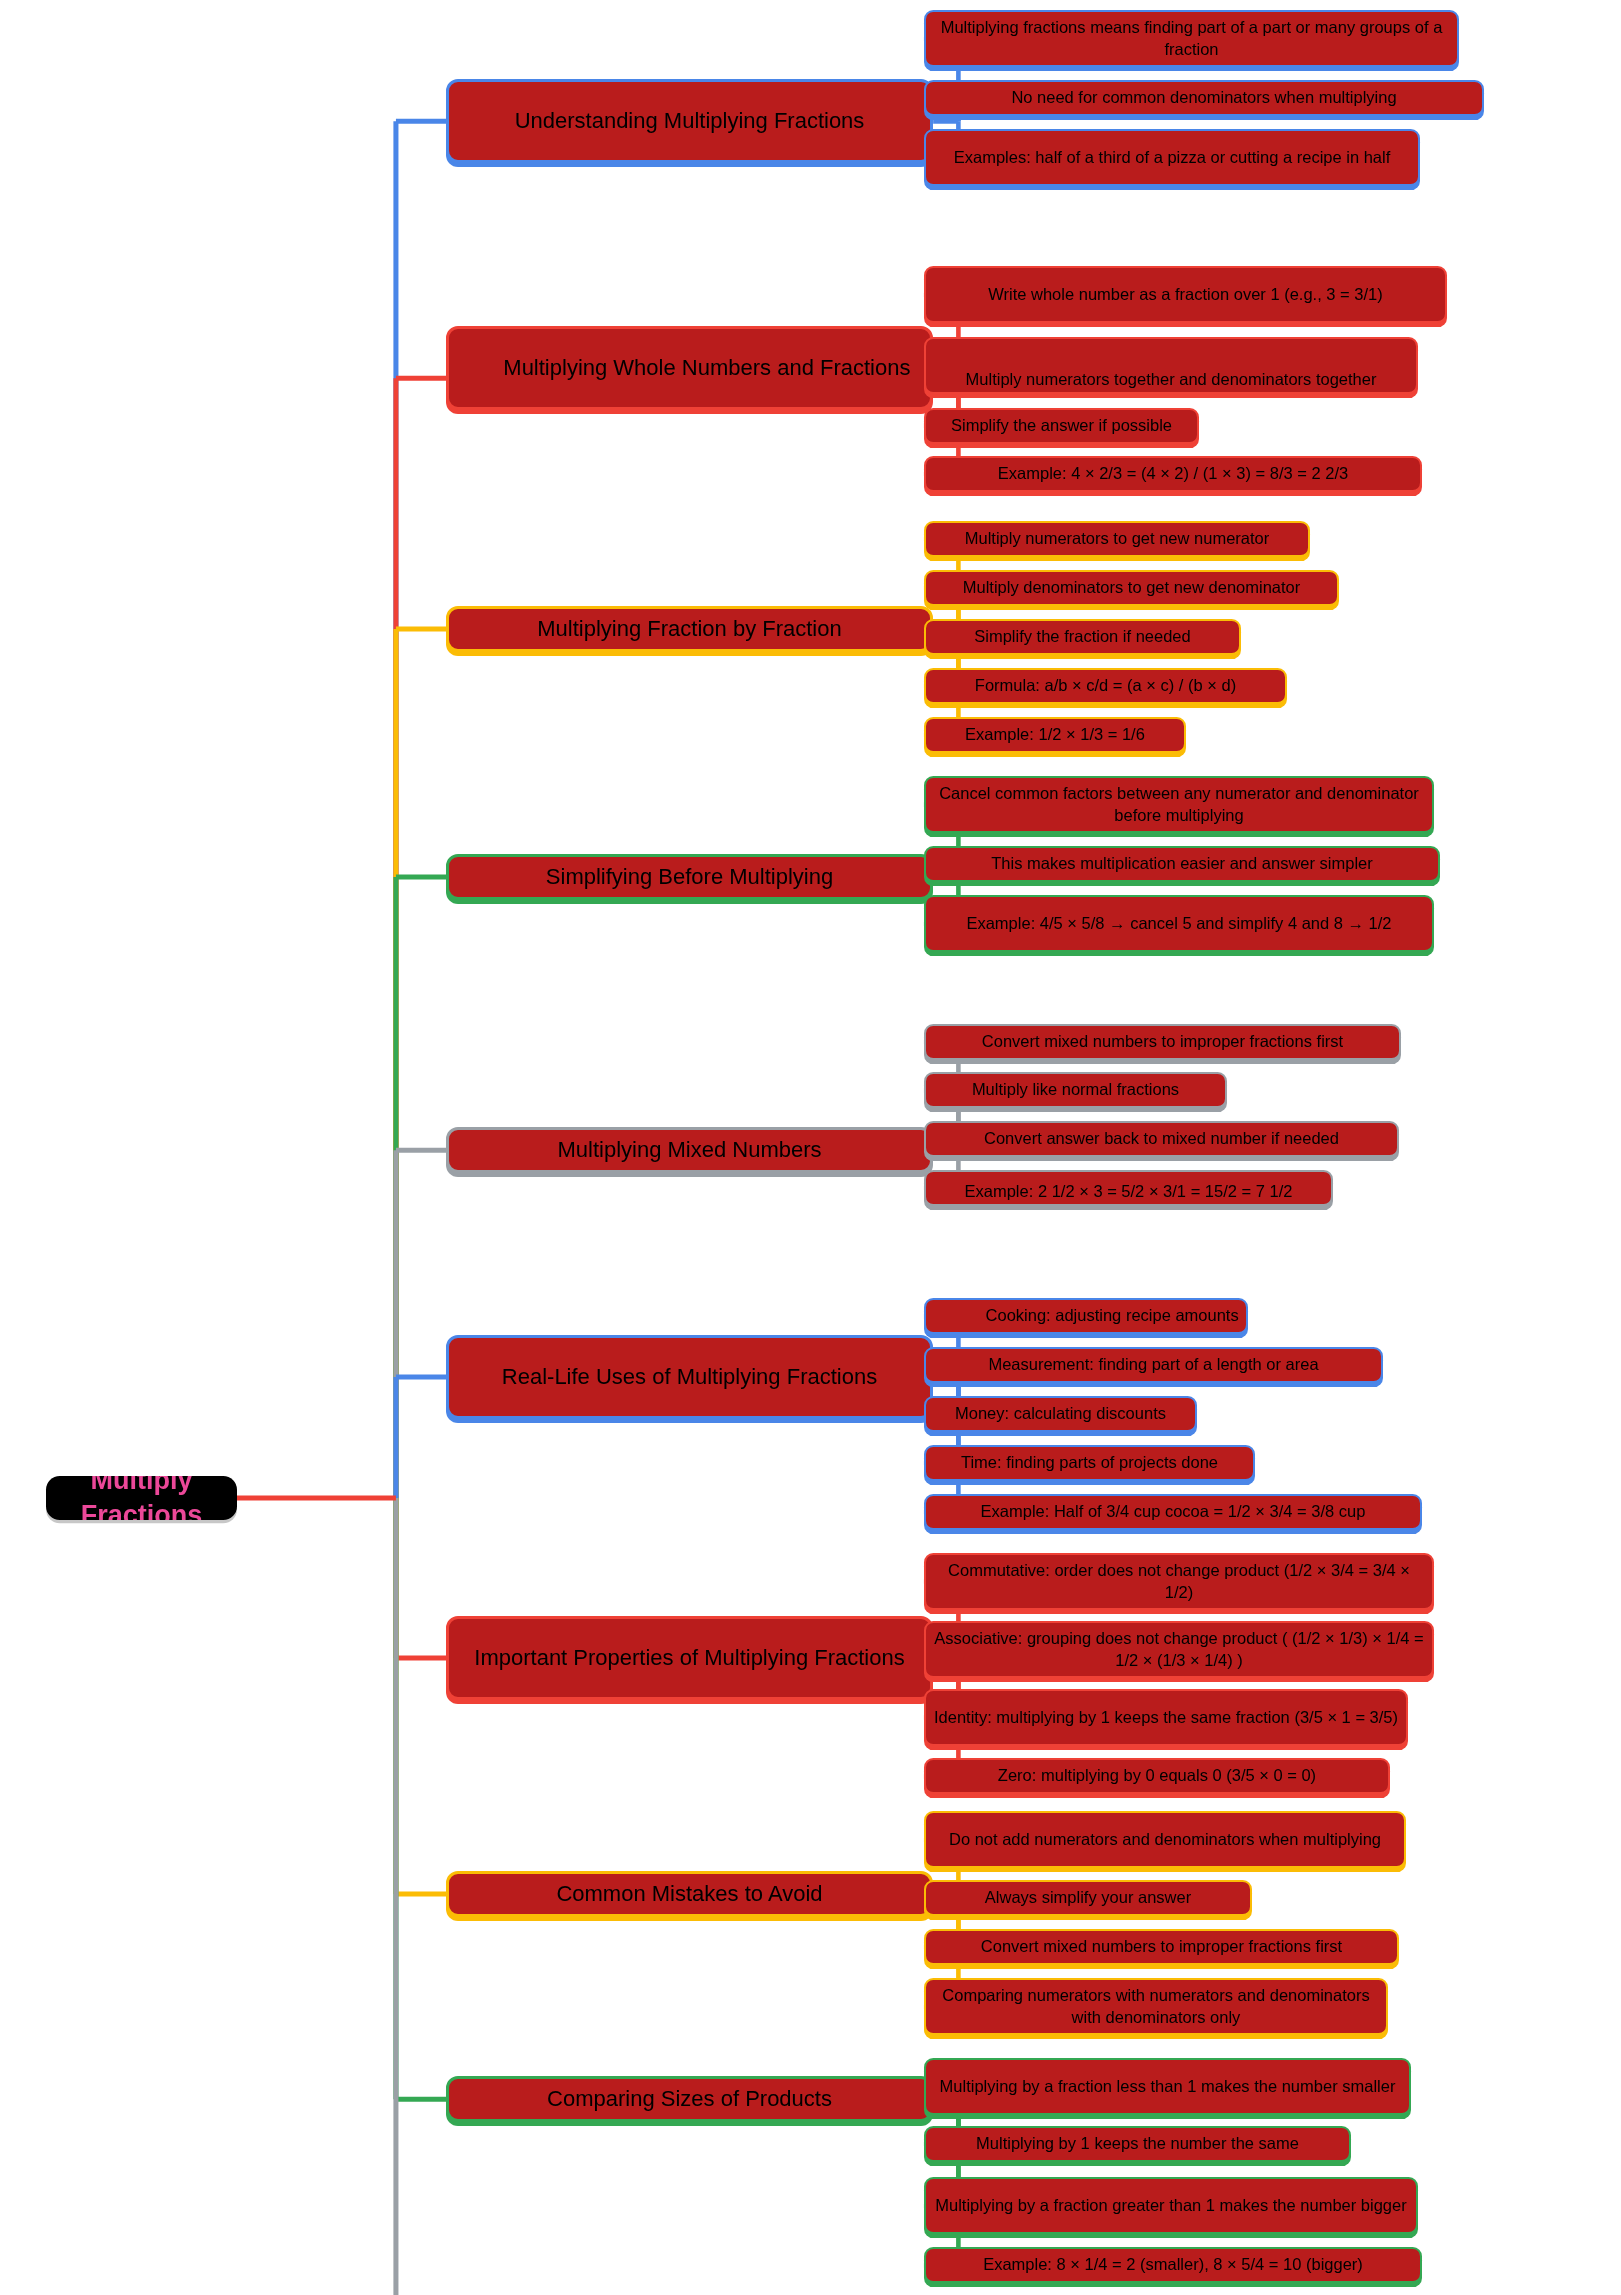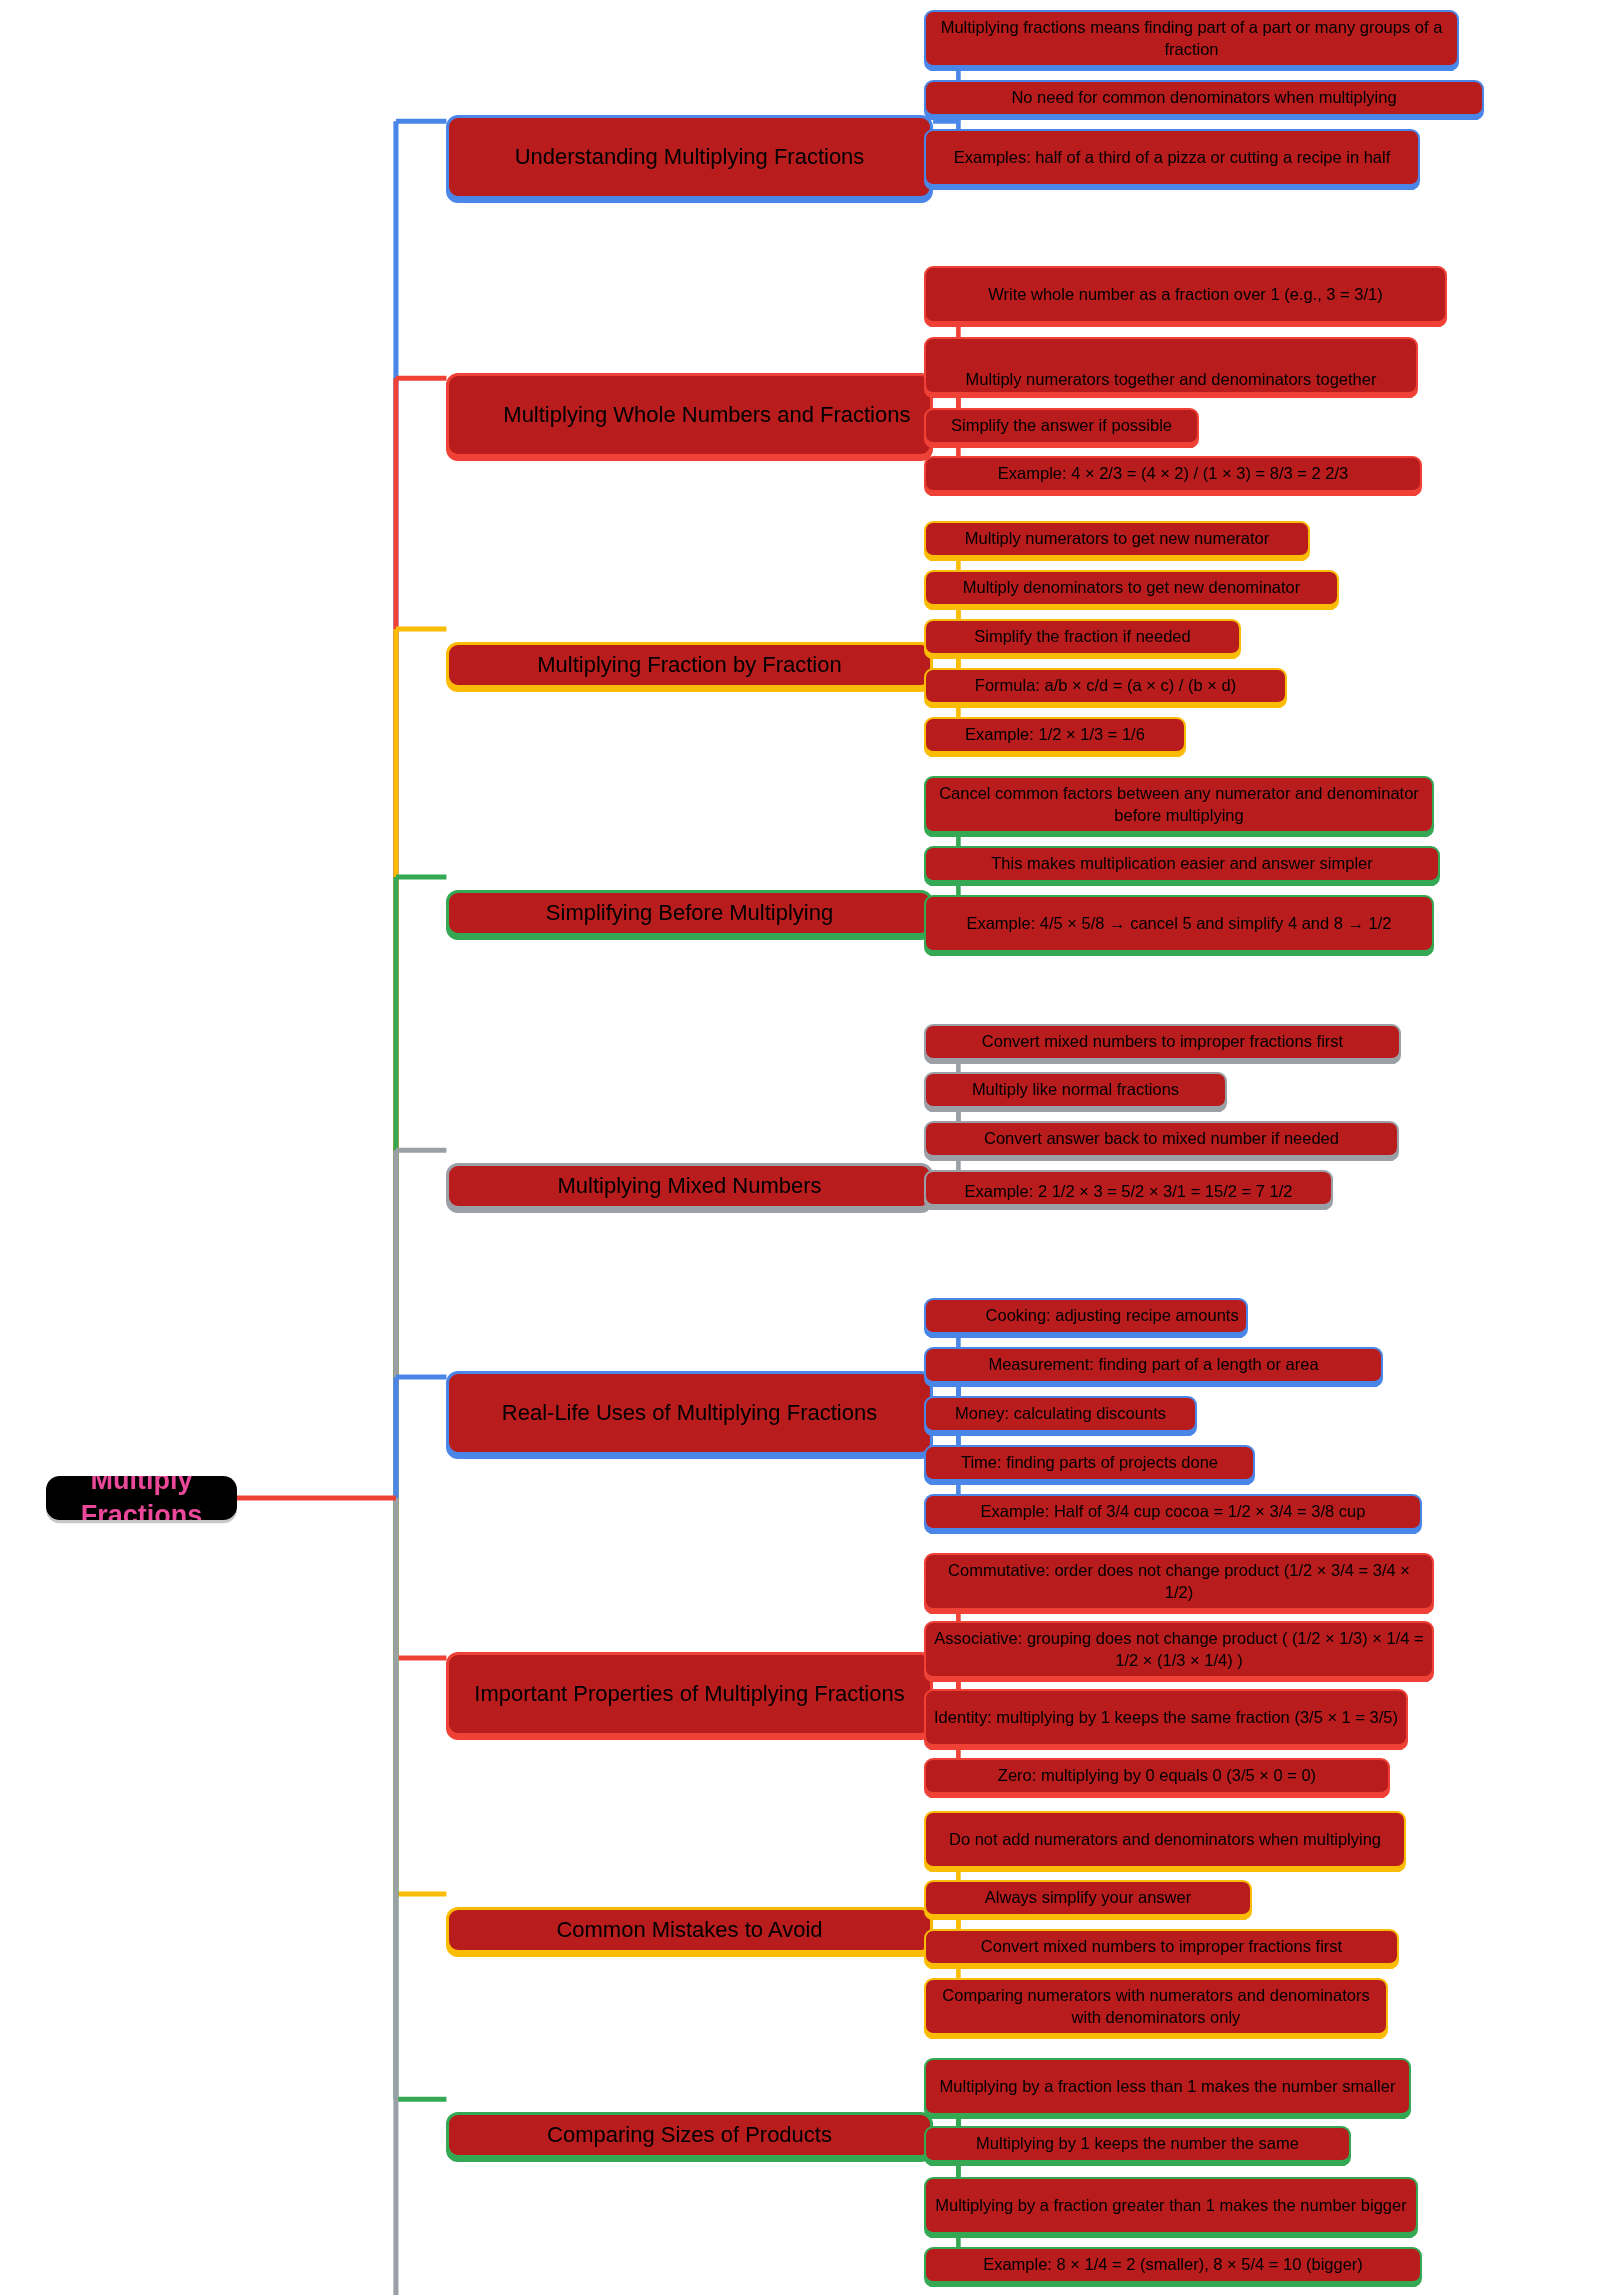--- a/index.html
+++ b/index.html
@@ -46,21 +46,20 @@
     font-weight: bold;
     padding: 0 12px;
     box-shadow: 0 3.2px 0 rgba(0,0,0,0.22);
   }
   .node-branch {
     border-style: solid;
     border-width: 3.2px;
     border-radius: 12px;
     font-size: 22px;
     padding: 2.8px 9.2px;
-    margin-top: 36px;
   }
   .node-leaf {
     border-style: solid;
     border-width: 2.8px;
     border-radius: 9.2px;
     font-size: 16.5px;
     padding: 1.8px 7.3px;
   }
   .c-blue   { border-color: #4a86e8; box-shadow: 0 4.1px 0 #4a86e8; }
   .c-red    { border-color: #ef4136; box-shadow: 0 4.1px 0 #ef4136; }
@@ -200,21 +199,21 @@
       </div>
       <div class="node node-leaf c-blue" style="left: 924px; top: 10px; width: 535px; height: 57px;">
         <span>Multiplying fractions means finding part of a part or many groups of a fraction</span>
       </div>
       <div class="node node-leaf c-blue" style="left: 924px; top: 80px; width: 560px; height: 36px;">
         <span>No need for common denominators when multiplying</span>
       </div>
       <div class="node node-leaf c-blue" style="left: 924px; top: 129px; width: 496px; height: 57px;">
         <span>Examples: half of a third of a pizza or cutting a recipe in half</span>
       </div>
-      <div class="node node-branch c-red" style="left: 446px; top: 337px; width: 487px; height: 84px; padding-left: 44px;">
+      <div class="node node-branch c-red" style="left: 446px; top: 326px; width: 487px; height: 84px; padding-left: 44px;">
         <span>Multiplying Whole Numbers and Fractions</span>
       </div>
       <div class="node node-leaf c-red" style="left: 924px; top: 266px; width: 523px; height: 57px;">
         <span>Write whole number as a fraction over 1 (e.g., 3 = 3/1)</span>
       </div>
       <div class="node node-leaf c-red" style="left: 924px; top: 337px; width: 494px; height: 57px; align-items: flex-end;">
         <span>Multiply numerators together and denominators together</span>
       </div>
       <div class="node node-leaf c-red" style="left: 924px; top: 408px; width: 275px; height: 36px;">
         <span>Simplify the answer if possible</span>

